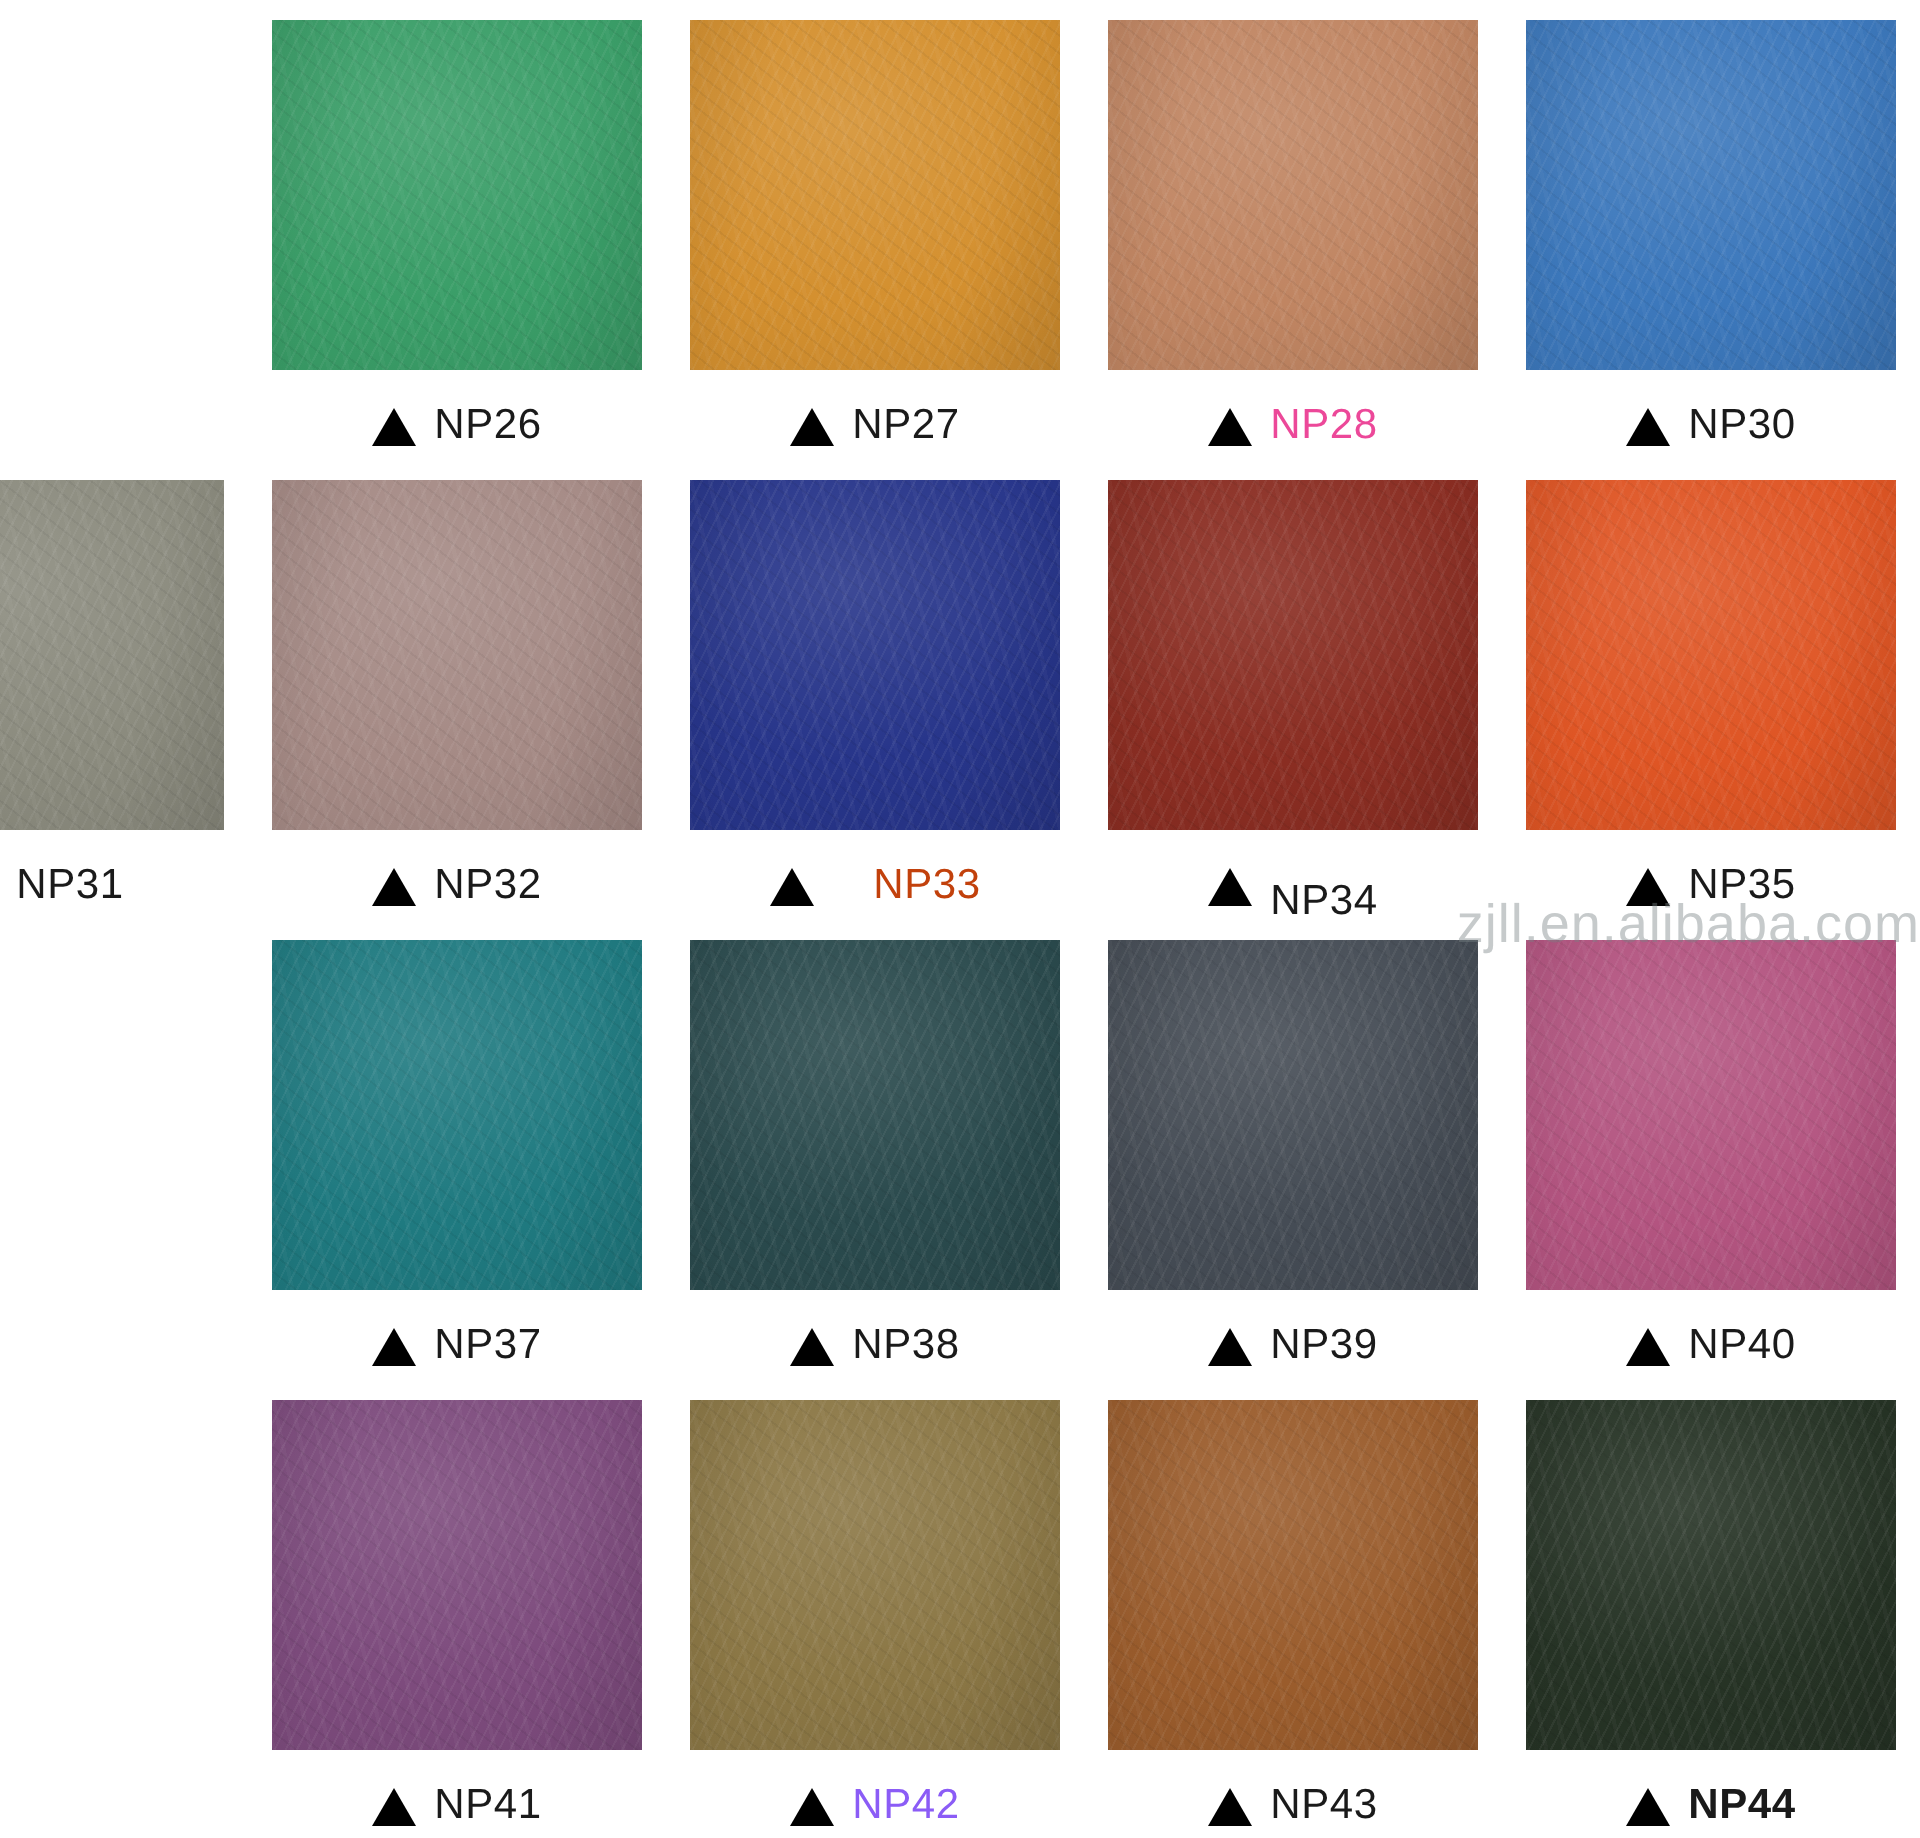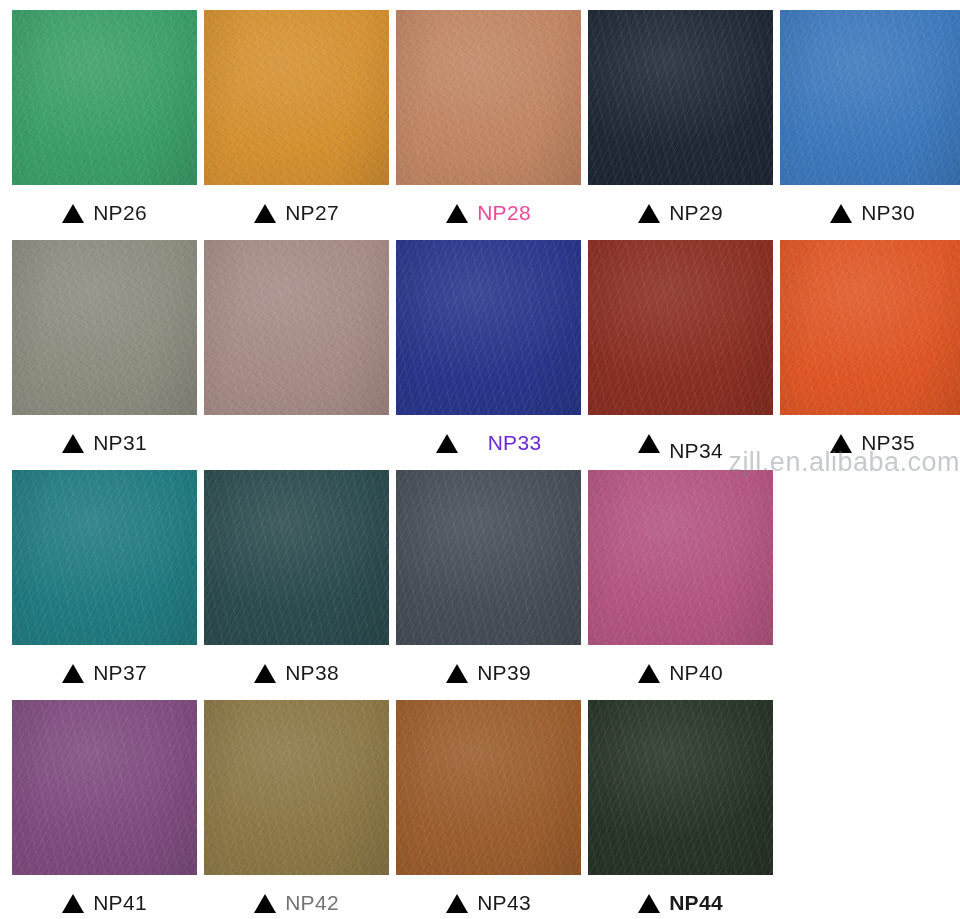--- a/index.html
+++ b/index.html
@@ -20,23 +20,23 @@
     position: relative;
     width: 960px;
     height: 919px;
     box-sizing: border-box;
     padding: 10px 12px 0 12px;
   }
 
   .swatch-row {
     display: flex;
     flex-direction: row;
-    justify-content: flex-start;
+    justify-content: flex-end;
     align-items: flex-start;
-    gap: 7px;
+    gap: 24px;
     margin-bottom: 0px;
   }
 
   .swatch-cell {
     width: 185px;
     display: flex;
     flex-direction: column;
     align-items: stretch;
   }
 
@@ -135,51 +135,48 @@
       </div>
     </div>
     <div class="swatch-cell">
       <div class="swatch-chip" style="background-color: rgb(192, 133, 98);"></div>
       <div class="swatch-label">
         <span class="marker-triangle" style="border-bottom-color: rgb(0, 0, 0);"></span>
         <span class="label-text" style="color: #ec4899;">NP28</span>
       </div>
     </div>
     <div class="swatch-cell">
-      <div class="swatch-chip" style="background-color: rgb(29, 39, 53);"></div>
-      <div class="swatch-label">
-        <span class="marker-triangle" style="border-bottom-color: rgb(0, 0, 0);"></span>
-        <span class="label-text" style="color: rgb(26, 26, 26);">NP29</span>
-      </div>
-    </div>
-    <div class="swatch-cell">
       <div class="swatch-chip" style="background-color: rgb(60, 120, 188);"></div>
       <div class="swatch-label">
         <span class="marker-triangle" style="border-bottom-color: rgb(0, 0, 0);"></span>
         <span class="label-text" style="color: rgb(26, 26, 26);">NP30</span>
       </div>
     </div>
   </div>
 
   <div class="swatch-row">
     <div class="swatch-cell">
       <div class="swatch-chip" style="background-color: rgb(139, 139, 126);"></div>
       <div class="swatch-label">
         <span class="marker-triangle" style="border-bottom-color: rgb(0, 0, 0);"></span>
         <span class="label-text" style="color: rgb(26, 26, 26);">NP31</span>
       </div>
     </div>
     <div class="swatch-cell">
       <div class="swatch-chip" style="background-color: rgb(165, 138, 133);"></div>
+      <div class="swatch-label">
+        <span class="marker-triangle" style="border-bottom-color: rgb(0, 0, 0);"></span>
+        <span class="label-text" style="color: rgb(26, 26, 26);">NP32</span>
+      </div>
     </div>
     <div class="swatch-cell">
       <div class="swatch-chip" style="background-color: rgb(39, 53, 138);"></div>
       <div class="swatch-label">
         <span class="marker-triangle" style="border-bottom-color: rgb(0, 0, 0);"></span>
-        <span class="label-text" style="color: #6d28d9; margin-left: 21px;">NP33</span>
+        <span class="label-text" style="color: #c2410c; margin-left: 21px;">NP33</span>
       </div>
     </div>
     <div class="swatch-cell">
       <div class="swatch-chip" style="background-color: rgb(138, 45, 34);"></div>
       <div class="swatch-label">
         <span class="marker-triangle" style="border-bottom-color: rgb(0, 0, 0);"></span>
         <span class="label-text" style="color: rgb(26, 26, 26); margin-top: 16px;">NP34</span>
       </div>
     </div>
     <div class="swatch-cell">
@@ -227,21 +224,21 @@
       <div class="swatch-chip" style="background-color: rgb(125, 75, 125);"></div>
       <div class="swatch-label">
         <span class="marker-triangle" style="border-bottom-color: rgb(0, 0, 0);"></span>
         <span class="label-text" style="color: rgb(26, 26, 26);">NP41</span>
       </div>
     </div>
     <div class="swatch-cell">
       <div class="swatch-chip" style="background-color: rgb(139, 119, 69);"></div>
       <div class="swatch-label">
         <span class="marker-triangle" style="border-bottom-color: rgb(0, 0, 0);"></span>
-        <span class="label-text" style="color: #737373;">NP42</span>
+        <span class="label-text" style="color: #8b5cf6;">NP42</span>
       </div>
     </div>
     <div class="swatch-cell">
       <div class="swatch-chip" style="background-color: rgb(154, 92, 44);"></div>
       <div class="swatch-label">
         <span class="marker-triangle" style="border-bottom-color: rgb(0, 0, 0);"></span>
         <span class="label-text" style="color: rgb(26, 26, 26);">NP43</span>
       </div>
     </div>
     <div class="swatch-cell">

